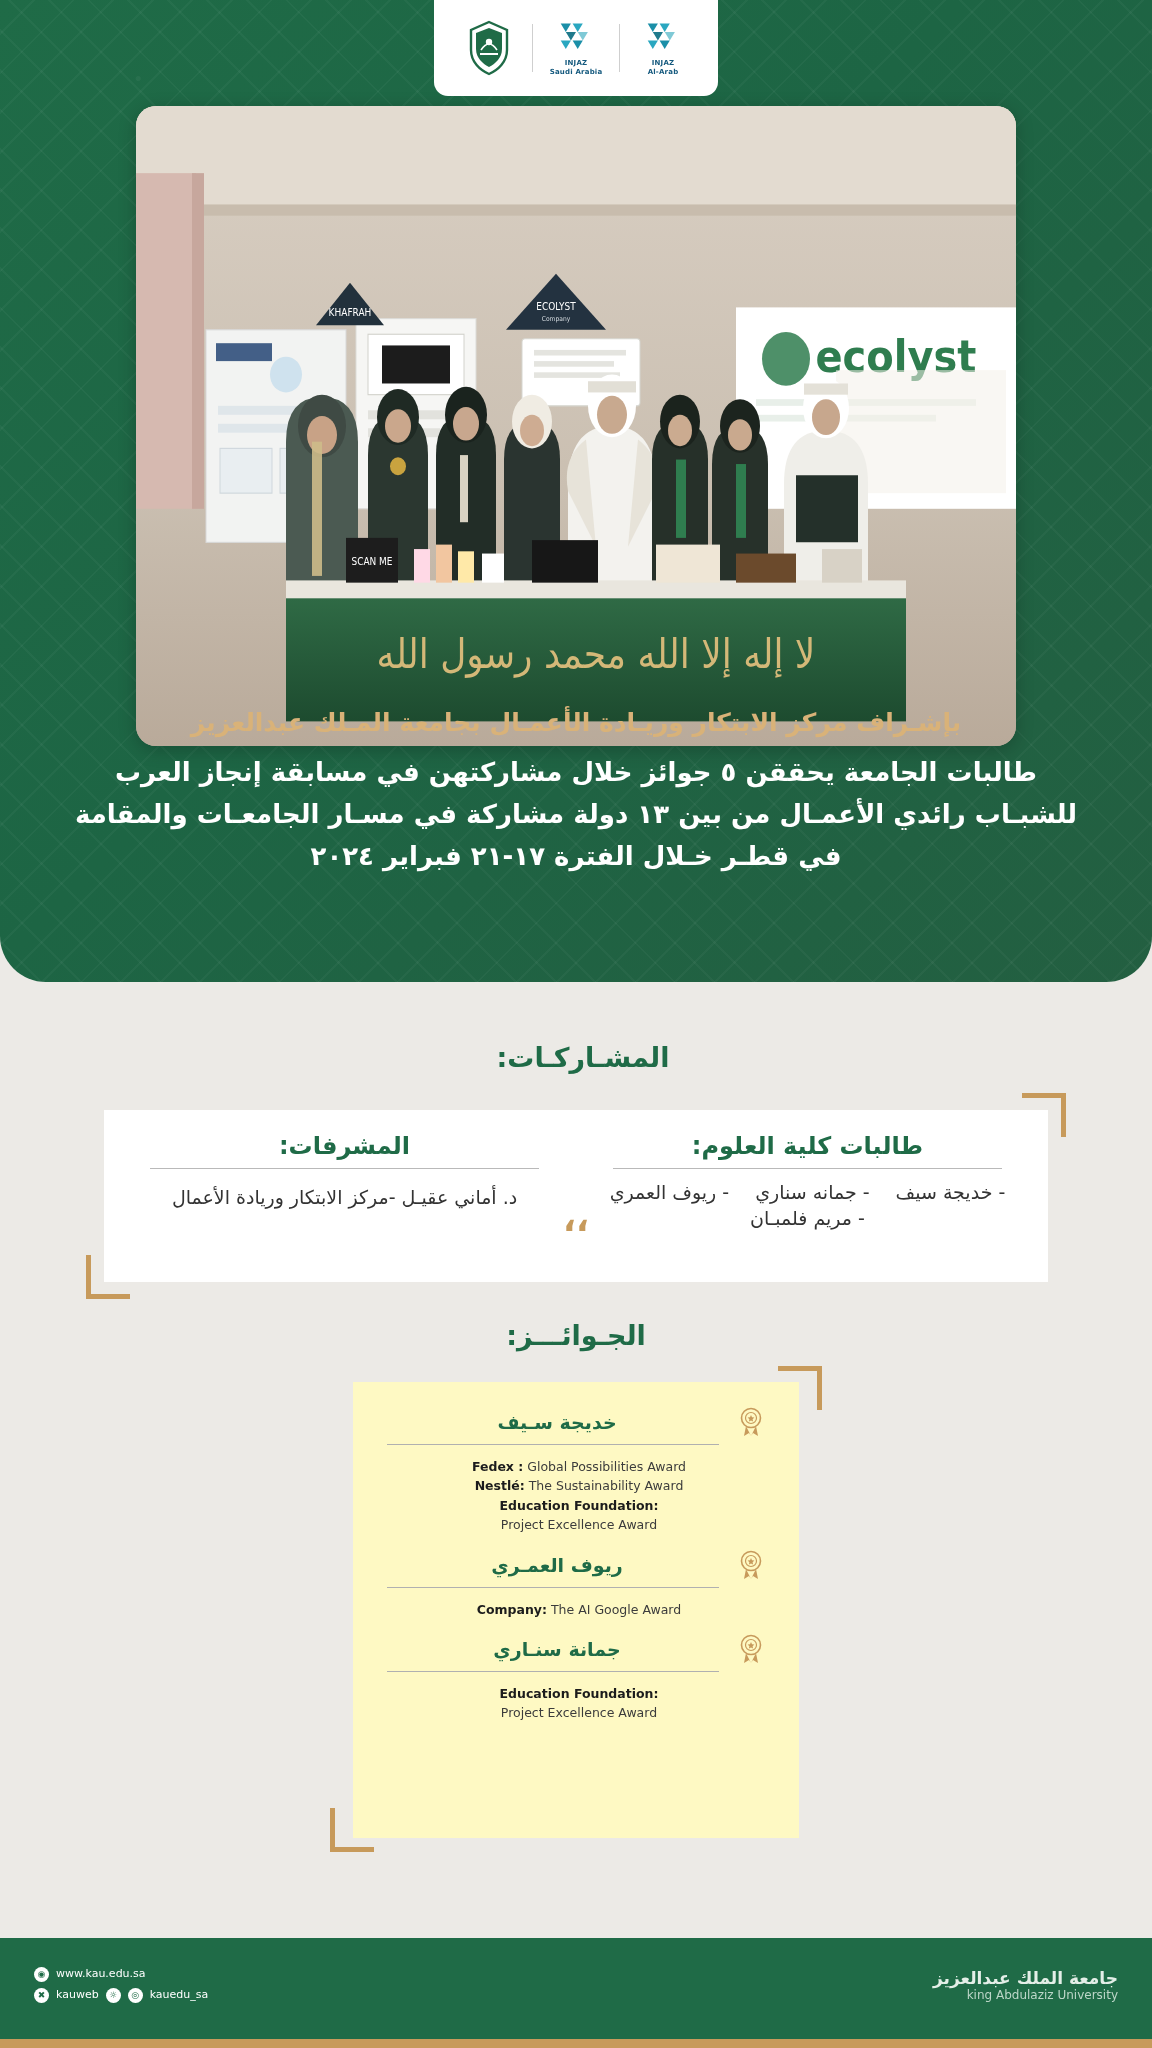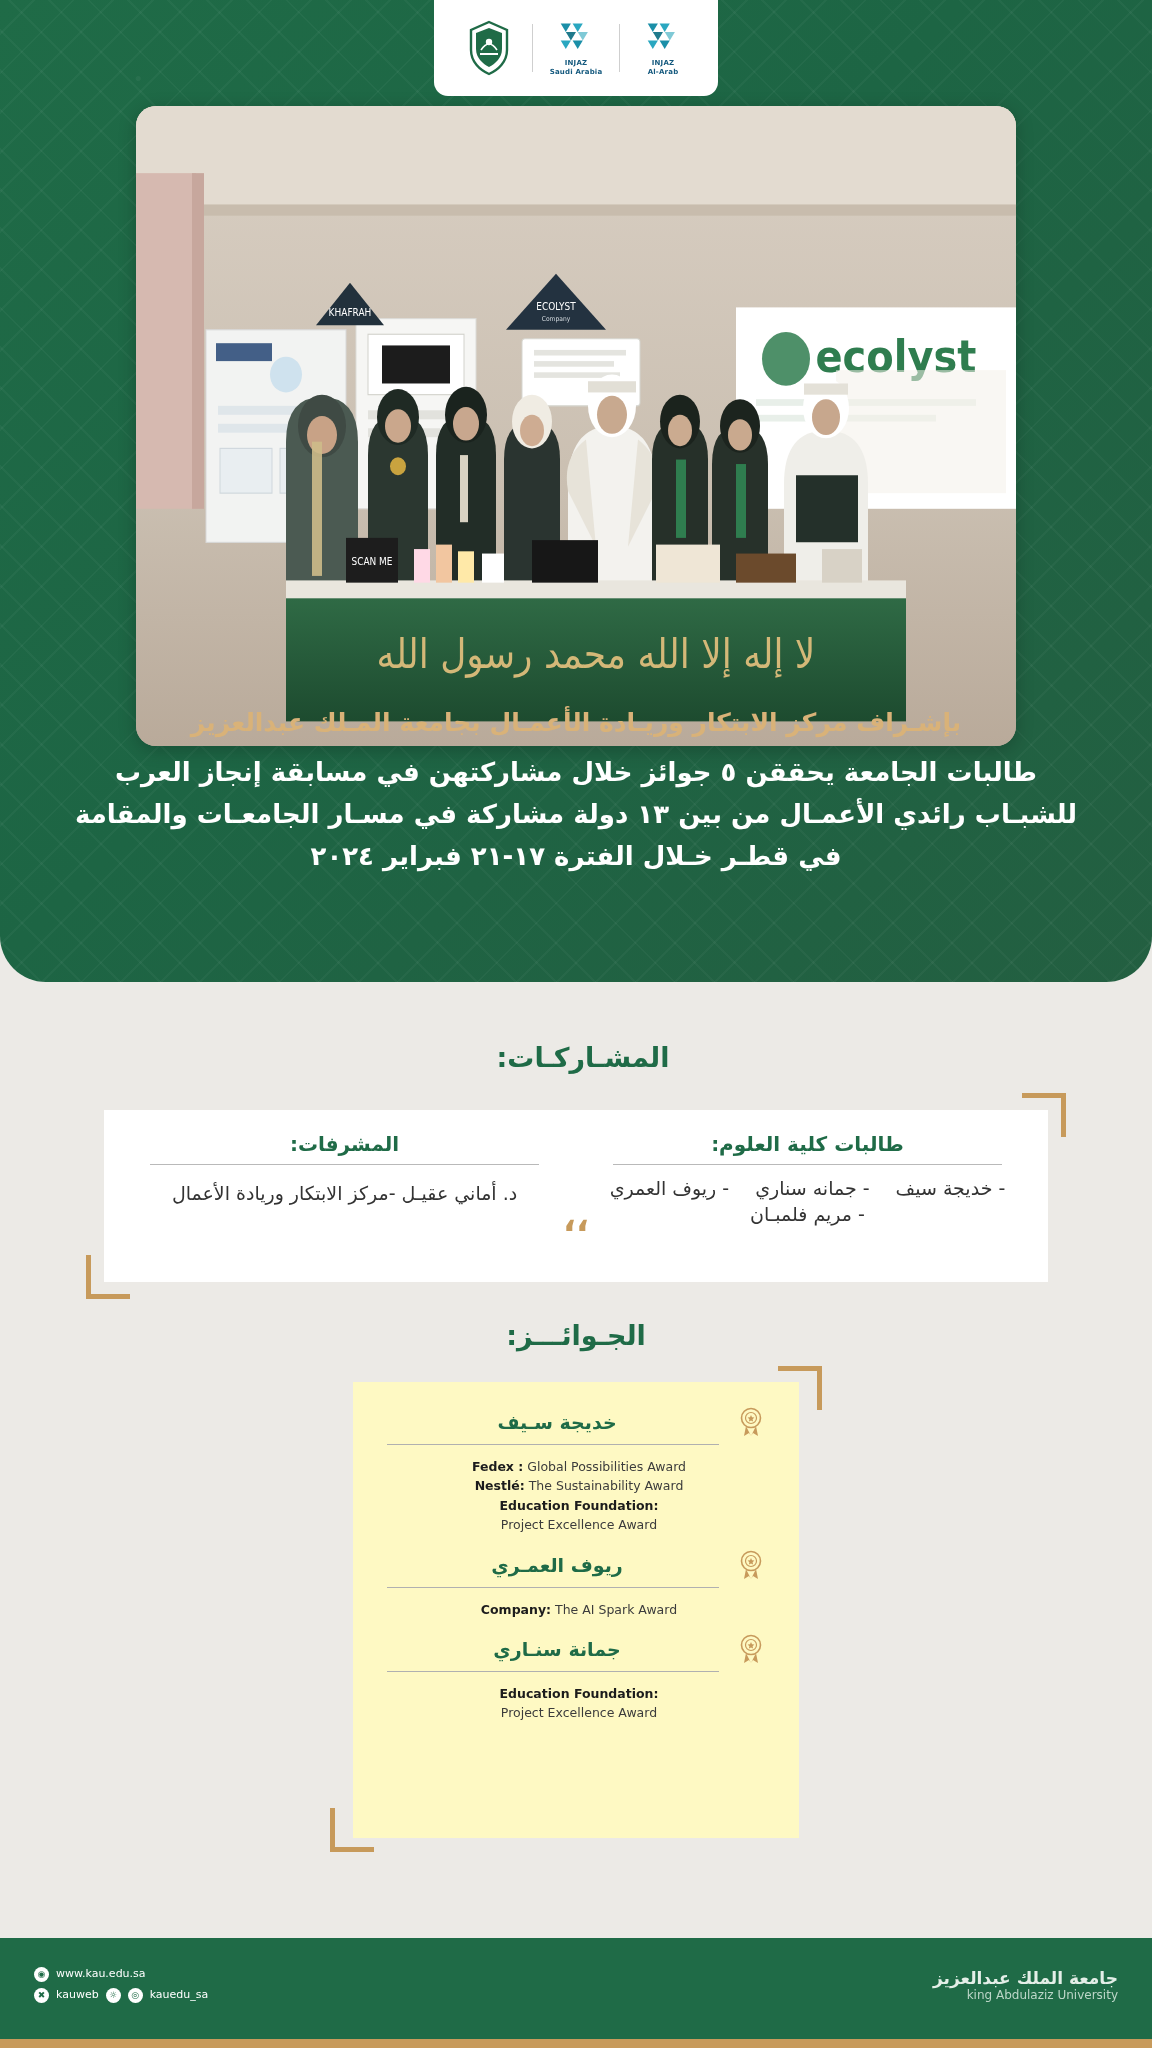--- a/index.html
+++ b/index.html
@@ -150,21 +150,21 @@
     border-color: #c79a5b;
     border-style: solid;
     border-width: 0;
   }
   .br-tr { top: 1093px; right: 86px; border-top-width: 5px; border-right-width: 5px; }
   .br-bl { top: 1255px; left: 86px; border-bottom-width: 5px; border-left-width: 5px; }
 
   .col { flex: 1; }
   .col-head {
     color: #1f6b47;
-    font-size: 20px;
+    font-size: 24px;
     font-weight: bold;
     text-align: center;
     margin-bottom: 8px;
   }
   .col-rule {
     height: 1px;
     background: #b9b9b9;
     margin: 0 6px 12px 6px;
   }
   .names-grid {
@@ -519,21 +519,21 @@
           <circle cx="14" cy="12" r="9.5" fill="none" stroke="#c79a5b" stroke-width="1.6"></circle>
           <circle cx="14" cy="12" r="5.5" fill="none" stroke="#c79a5b" stroke-width="1.2"></circle>
           <path d="M14 9 l1 2.2 2.4.3 -1.8 1.7.5 2.4 -2.1-1.2 -2.1 1.2.5-2.4 -1.8-1.7 2.4-.3z" fill="#c79a5b"></path>
           <path d="M9 20 l-2 10 l5-3 l2 3 z" fill="#c79a5b"></path>
           <path d="M19 20 l2 10 l-5-3 l-2 3 z" fill="#c79a5b"></path>
         </svg>
         <div class="award-name">ريوف العمـري</div>
       </div>
       <div class="award-rule"></div>
       <div class="award-lines">
-        <div><b>Company:</b><span> The AI Spark Award</span></div>
+        <div><b>Company:</b><span> The AI Google Award</span></div>
       </div>
     </div>
 
     <div class="award-block">
       <div class="award-head">
         <svg class="rosette" viewBox="0 0 28 32">
           <circle cx="14" cy="12" r="9.5" fill="none" stroke="#c79a5b" stroke-width="1.6"></circle>
           <circle cx="14" cy="12" r="5.5" fill="none" stroke="#c79a5b" stroke-width="1.2"></circle>
           <path d="M14 9 l1 2.2 2.4.3 -1.8 1.7.5 2.4 -2.1-1.2 -2.1 1.2.5-2.4 -1.8-1.7 2.4-.3z" fill="#c79a5b"></path>
           <path d="M9 20 l-2 10 l5-3 l2 3 z" fill="#c79a5b"></path>

